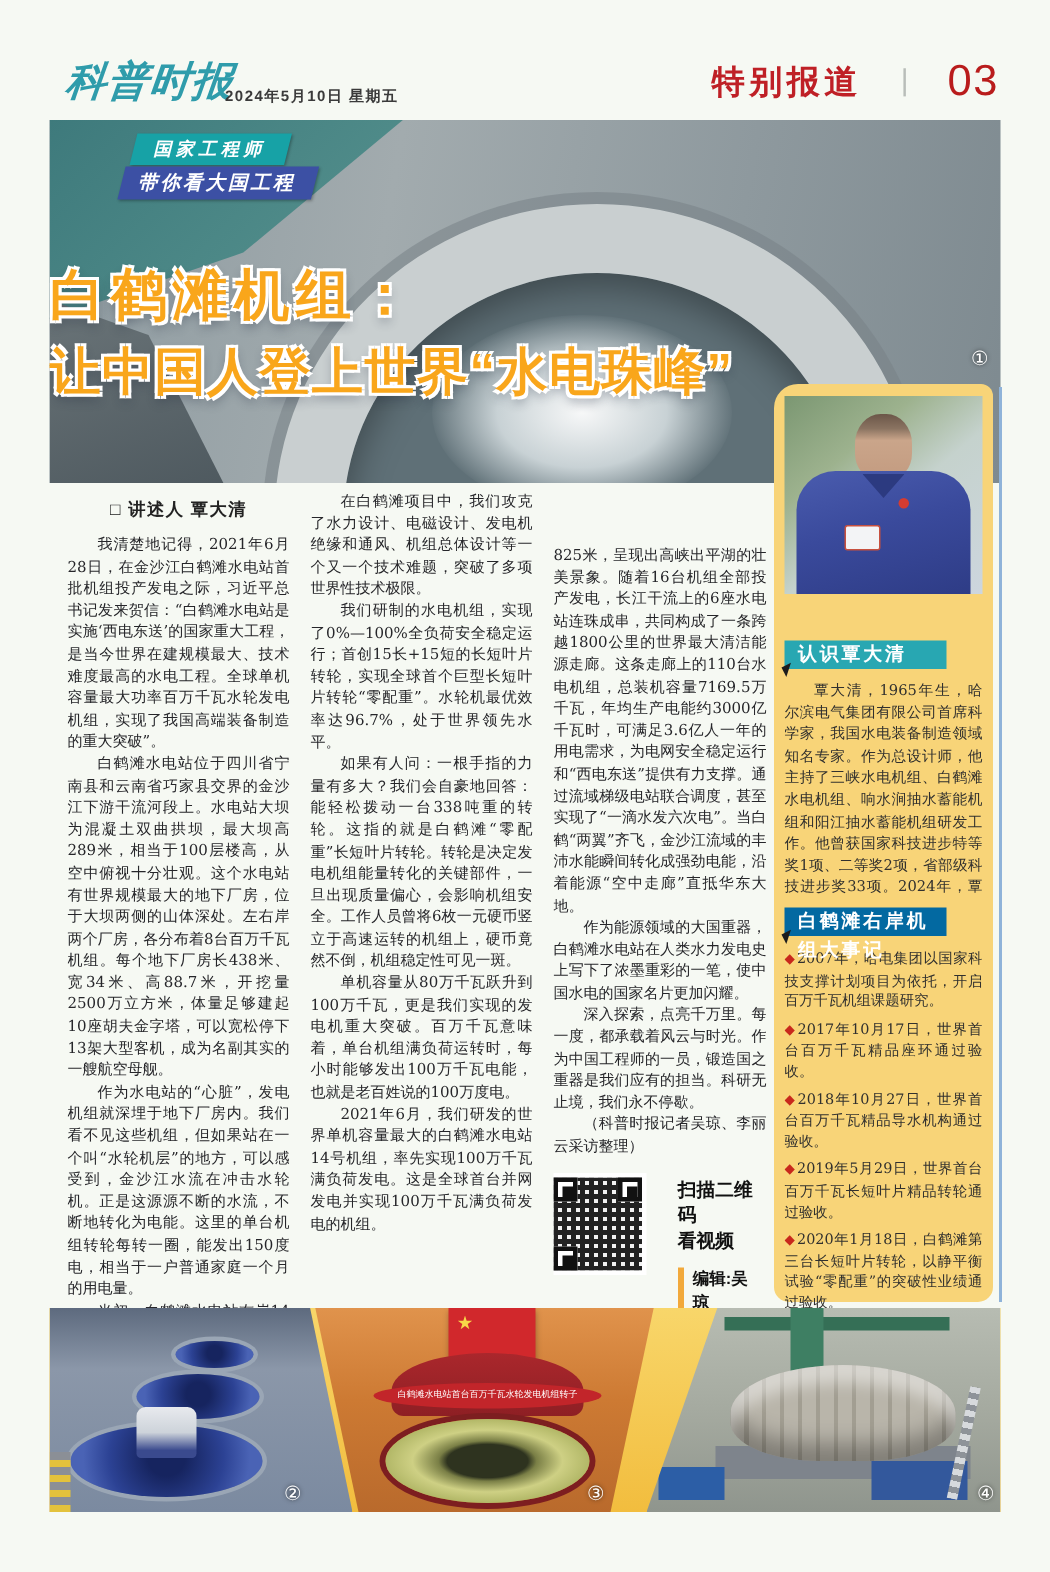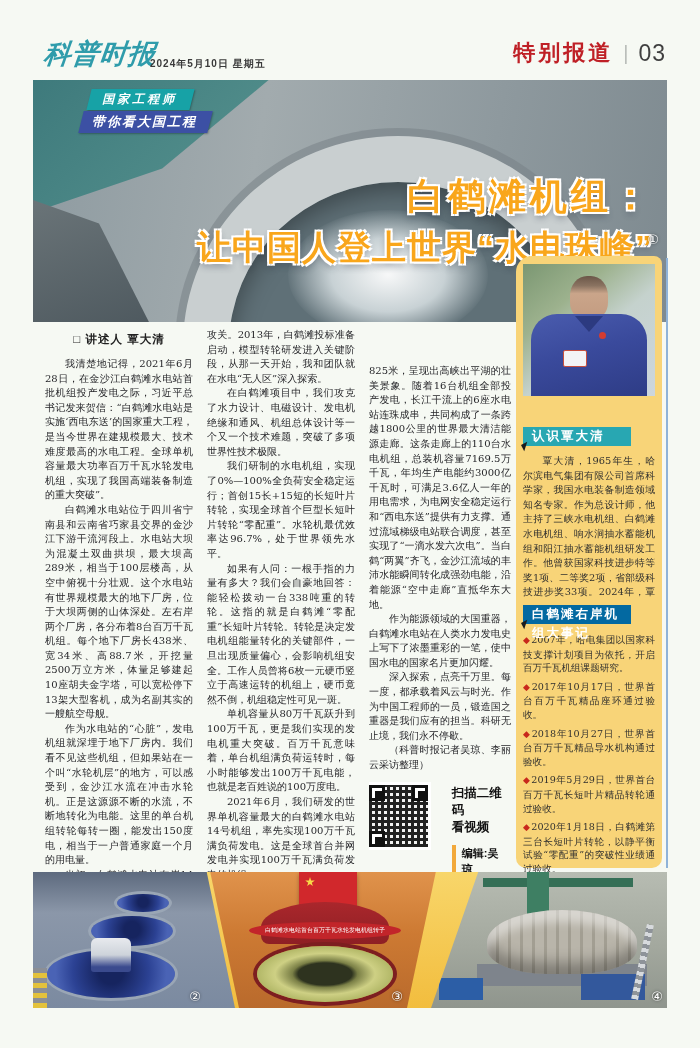--- a/index.html
+++ b/index.html
@@ -7,46 +7,46 @@
   .page { position:relative; width:700px; height:1048px; background:#f6f9f3; overflow:hidden;
           font-family:"DejaVu Serif", serif; }
 
   
   .hdr { position:absolute; left:0; top:0; width:700px; height:78px; }
   .logo { position:absolute; left:44px; top:36px; font-family:"DejaVu Serif",serif;
           font-size:27px; font-weight:bold; font-style:italic; color:#2f9cab;
           transform:skewX(-6deg); letter-spacing:1px; }
   .issue-date { position:absolute; left:150px; top:57px; font-family:"Liberation Sans",sans-serif;
           font-size:10px; font-weight:bold; color:#3a3a3a; letter-spacing:1px; }
-  .section-wrap { position:absolute; right:34px; top:38px; display:flex; align-items:center; gap:10px;
+  .section-wrap { position:absolute; right:34px; top:38px; display:flex; align-items:center; gap:26px;
           font-family:"Liberation Sans",sans-serif; }
   .section-title { font-size:22px; font-weight:900; color:#bf2026; letter-spacing:3px; }
   .section-div { font-size:20px; color:#b9bdb9; font-weight:normal; }
-  .page-num { font-size:23px; color:#404040; letter-spacing:1px; }
+  .page-num { font-size:29px; color:#b91c1c; letter-spacing:1px; }
 
   
   .main-photo { position:absolute; left:33px; top:80px; width:634px; height:242px; overflow:hidden;
           background:linear-gradient(100deg,#8d9aa0 0%,#a2abae 35%,#8e999e 70%,#7e8a90 100%); }
   .water { position:absolute; left:0; top:0; width:380px; height:170px;
           background:linear-gradient(135deg,#3e7a7c 0%,#4f8b89 45%,#6d9c98 100%);
           clip-path:polygon(0 0,62% 0,34% 52%,0 78%); }
   .dam-ring { position:absolute; left:150px; top:56px; width:430px; height:420px; border-radius:50%;
           border:46px solid #c9cfd0; background:#5f7077;
           box-shadow:inset 0 10px 24px rgba(0,0,0,.35), 0 0 0 8px rgba(120,130,135,.55); }
   .spray { position:absolute; left:255px; top:130px; width:200px; height:130px; border-radius:50%;
           background:radial-gradient(ellipse at center, rgba(255,255,255,.95) 0%, rgba(235,242,244,.75) 40%, rgba(210,220,225,0) 72%); }
   .cliff { position:absolute; left:0; top:120px; width:120px; height:130px;
           background:linear-gradient(160deg,#6a7478,#4d585e); clip-path:polygon(0 0,55% 18%,100% 100%,0 100%); }
   .badge1 { position:absolute; left:56px; top:9px; padding:2px 14px; background:#17a2a6;
           color:#fff; font-family:"Liberation Sans",sans-serif; font-size:12px; font-weight:bold;
           letter-spacing:3px; transform:skewX(-14deg); box-shadow:1px 1px 2px rgba(0,0,0,.3); }
   .badge2 { position:absolute; left:48px; top:31px; padding:2px 12px; background:#3c50a4;
           color:#fff; font-family:"Liberation Sans",sans-serif; font-size:13px; font-weight:bold;
           letter-spacing:2px; transform:skewX(-14deg); box-shadow:1px 1px 2px rgba(0,0,0,.3); }
-  .headline { position:absolute; left:0; top:92px; width:620px; text-align:right;
+  .headline { position:absolute; left:0; top:92px; width:620px; text-align:left;
           font-family:"Liberation Sans","DejaVu Sans",sans-serif; font-weight:900; color:#f9a61b; }
   .headline .h1 { font-size:37px; letter-spacing:4px;
           text-shadow:-2px -2px 0 #fff,2px -2px 0 #fff,-2px 2px 0 #fff,2px 2px 0 #fff,0 4px 7px rgba(30,40,60,.45); }
   .headline .h2 { font-size:34px; letter-spacing:1px; margin-top:3px;
           text-shadow:-2px -2px 0 #fff,2px -2px 0 #fff,-2px 2px 0 #fff,2px 2px 0 #fff,0 4px 7px rgba(30,40,60,.45); }
   .marker { position:absolute; color:#fff; font-size:13px; font-family:"DejaVu Sans",sans-serif;
           text-shadow:0 0 3px rgba(0,0,0,.8); }
   .m1 { right:8px; top:152px; }
 
   
@@ -174,21 +174,20 @@
   <div class="columns">
     <div class="col">
       <p class="byline">□ 讲述人 覃大清</p>
       <p class="para">我清楚地记得，2021年6月28日，在金沙江白鹤滩水电站首批机组投产发电之际，习近平总书记发来贺信：“白鹤滩水电站是实施‘西电东送’的国家重大工程，是当今世界在建规模最大、技术难度最高的水电工程。全球单机容量最大功率百万千瓦水轮发电机组，实现了我国高端装备制造的重大突破”。</p>
       <p class="para">白鹤滩水电站位于四川省宁南县和云南省巧家县交界的金沙江下游干流河段上。水电站大坝为混凝土双曲拱坝，最大坝高289米，相当于100层楼高，从空中俯视十分壮观。这个水电站有世界规模最大的地下厂房，位于大坝两侧的山体深处。左右岸两个厂房，各分布着8台百万千瓦机组。每个地下厂房长438米、宽34米、高88.7米，开挖量2500万立方米，体量足够建起10座胡夫金字塔，可以宽松停下13架大型客机，成为名副其实的一艘航空母舰。</p>
       <p class="para">作为水电站的“心脏”，发电机组就深埋于地下厂房内。我们看不见这些机组，但如果站在一个叫“水轮机层”的地方，可以感受到，金沙江水流在冲击水轮机。正是这源源不断的水流，不断地转化为电能。这里的单台机组转轮每转一圈，能发出150度电，相当于一户普通家庭一个月的用电量。</p>
       <p class="para">当初，白鹤滩水电站右岸14号机组成功发电，看着“孕育”了多年的产品由图纸变成现实，看着那由16万个零件组成、54米高、总重量7600吨、重量与埃菲尔铁塔相当的“庞然大物”投入运行，我们无比自豪。</p>
 
     </div>
     <div class="col">
-      <p class="para noindent">攻关。2013年，白鹤滩投标准备启动，模型转轮研发进入关键阶段，从那一天开始，我和团队就在水电“无人区”深入探索。</p>
       <p class="para">在白鹤滩项目中，我们攻克了水力设计、电磁设计、发电机绝缘和通风、机组总体设计等一个又一个技术难题，突破了多项世界性技术极限。</p>
       <p class="para">我们研制的水电机组，实现了0%—100%全负荷安全稳定运行；首创15长+15短的长短叶片转轮，实现全球首个巨型长短叶片转轮“零配重”。水轮机最优效率达96.7%，处于世界领先水平。</p>
       <p class="para">如果有人问：一根手指的力量有多大？我们会自豪地回答：能轻松拨动一台338吨重的转轮。这指的就是白鹤滩“零配重”长短叶片转轮。转轮是决定发电机组能量转化的关键部件，一旦出现质量偏心，会影响机组安全。工作人员曾将6枚一元硬币竖立于高速运转的机组上，硬币竟然不倒，机组稳定性可见一斑。</p>
       <p class="para">单机容量从80万千瓦跃升到100万千瓦，更是我们实现的发电机重大突破。百万千瓦意味着，单台机组满负荷运转时，每小时能够发出100万千瓦电能，也就是老百姓说的100万度电。</p>
       <p class="para">2021年6月，我们研发的世界单机容量最大的白鹤滩水电站14号机组，率先实现100万千瓦满负荷发电。这是全球首台并网发电并实现100万千瓦满负荷发电的机组。</p>
 
     </div>
     <div class="col c3">
       <p class="para noindent">825米，呈现出高峡出平湖的壮美景象。随着16台机组全部投产发电，长江干流上的6座水电站连珠成串，共同构成了一条跨越1800公里的世界最大清洁能源走廊。这条走廊上的110台水电机组，总装机容量7169.5万千瓦，年均生产电能约3000亿千瓦时，可满足3.6亿人一年的用电需求，为电网安全稳定运行和“西电东送”提供有力支撑。通过流域梯级电站联合调度，甚至实现了“一滴水发六次电”。当白鹤“两翼”齐飞，金沙江流域的丰沛水能瞬间转化成强劲电能，沿着能源“空中走廊”直抵华东大地。</p>
       <p class="para">作为能源领域的大国重器，白鹤滩水电站在人类水力发电史上写下了浓墨重彩的一笔，使中国水电的国家名片更加闪耀。</p>

